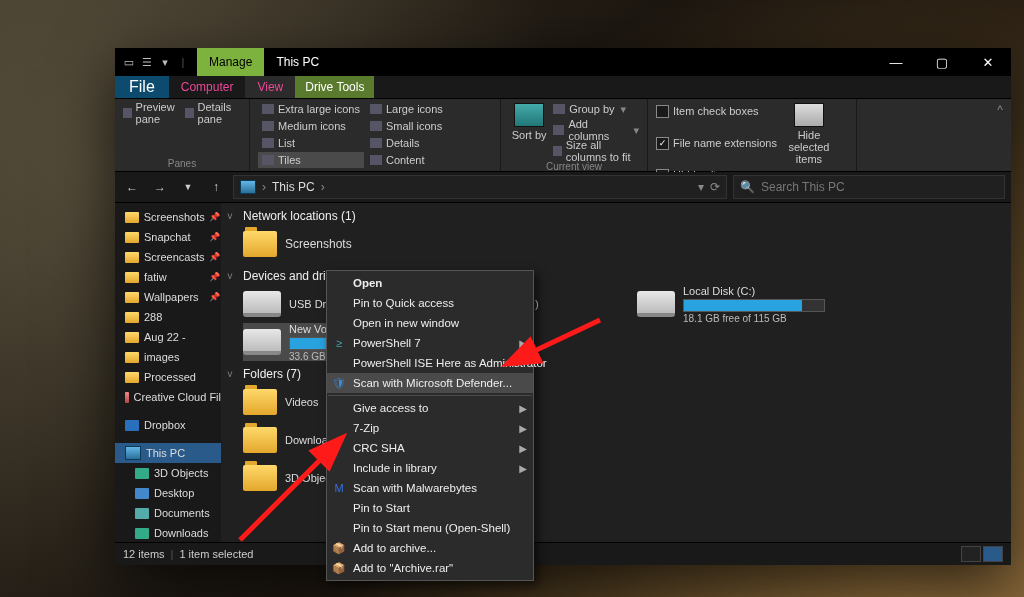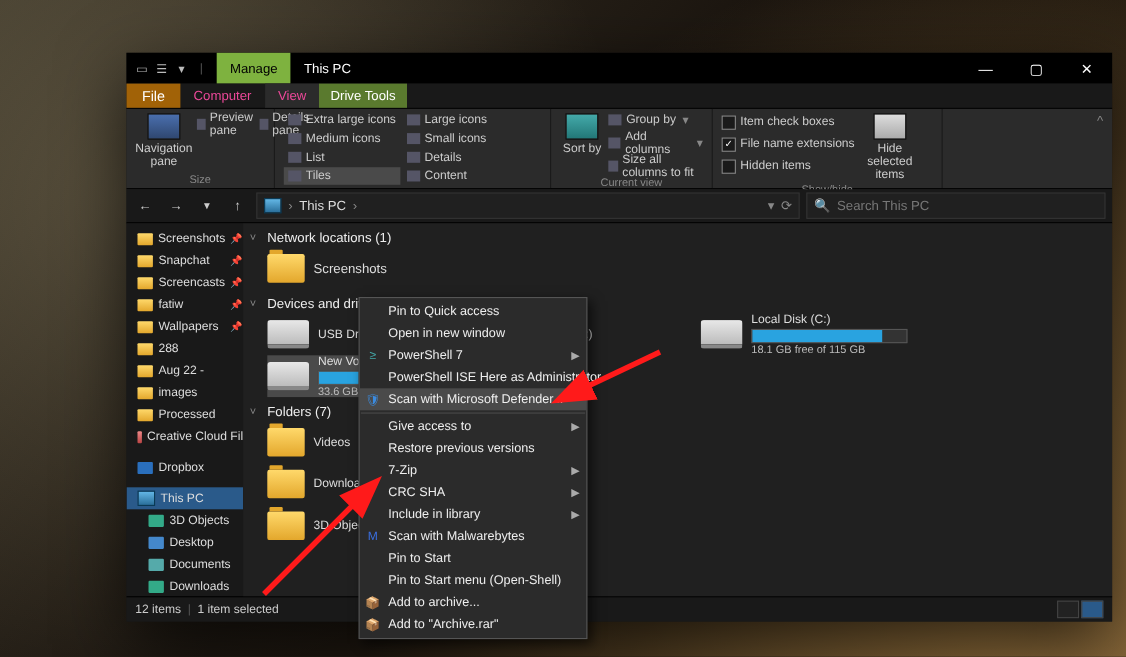--- a/index.html
+++ b/index.html
@@ -12,21 +12,21 @@
   
   .titlebar{height:28px;background:#000;display:flex;align-items:stretch;color:#fff}
   .qa{display:flex;align-items:center;gap:2px;padding:0 6px}
   .qa .ico{width:16px;height:16px;display:flex;align-items:center;justify-content:center;color:#bbb;font-size:11px}
   .manage-tab{background:#7eb23f;color:#000;padding:0 12px;display:flex;align-items:center;font-size:12px}
   .title{padding:0 12px;display:flex;align-items:center;font-size:12px}
   .winbtns{margin-left:auto;display:flex}
   .winbtns div{width:46px;display:flex;align-items:center;justify-content:center;font-size:13px;color:#fff}
   
   .menubar{height:22px;background:#191919;display:flex;align-items:stretch;border-bottom:1px solid #000}
-  .file{background:#a16207;color:#fff;padding:0 14px;display:flex;align-items:center;font-size:13px}
+  .file{background:#0c4a6e;color:#fff;padding:0 14px;display:flex;align-items:center;font-size:16px}
   .mtab{padding:0 12px;display:flex;align-items:center;color:#ec4899}
   .mtab.active{background:#2b2b2b}
   .dtools{background:#5a7a2e;color:#fff;padding:0 10px;display:flex;align-items:center}
   
   .ribbon{height:72px;background:#2b2b2b;display:flex;border-bottom:1px solid #000;color:#ccc}
   .rgroup{border-right:1px solid #1a1a1a;padding:2px 8px 0;display:flex;flex-direction:column}
   .rbody{flex:1;display:flex;gap:4px;align-items:flex-start;font-size:11px}
   .rlabel{text-align:center;color:#888;font-size:10px;padding:2px 0}
   .vbtn{width:56px;text-align:center;line-height:1.1}
   .vbtn .bi{width:28px;height:22px;margin:2px auto 2px;background:linear-gradient(#4a6fae,#2f4770);border:1px solid #111}
@@ -107,36 +107,32 @@
   <div class="menubar">
     <div class="file">File</div>
     <div class="mtab">Computer</div>
     <div class="mtab active">View</div>
     <div class="dtools">Drive Tools</div>
   </div>
 
   <div class="ribbon">
     <div class="rgroup" style="width:118px">
       <div class="rbody">
-        <div class="vbtn">
-          <div class="bi"></div>
-          <span>Navigation pane</span>
-        </div>
         <div style="display:flex;flex-direction:row;gap:2px;padding-top:4px">
           <div class="chk">
               <span class="sm"></span>
               <span>Preview pane</span>
             </div>
           <div class="chk">
               <span class="sm"></span>
               <span>Details pane</span>
             </div>
         </div>
       </div>
-      <div class="rlabel">Size</div>
+      <div class="rlabel">Panes</div>
     </div>
 
     <div class="rgroup" style="width:234px">
       <div class="rbody">
         <div class="layoutgrid">
           <div>
               <span class="sm"></span>
               <span>Extra large icons</span>
             </div>
           <div>
@@ -194,21 +190,21 @@
               <span class="sm"></span>
               <span>Size all columns to fit</span>
             </div>
         </div>
       </div>
       <div class="rlabel">Current view</div>
     </div>
 
     <div class="rgroup" style="width:192px">
       <div class="rbody">
-        <div class="cvcol" style="gap:4px;padding-top:2px">
+        <div class="cvcol" style="gap:16px;padding-top:2px">
           <div class="chk">
               <span class="cb"></span>
               <span>Item check boxes</span>
             </div>
           <div class="chk">
               <span class="cb">✓</span>
               <span>File name extensions</span>
             </div>
           <div class="chk">
               <span class="cb"></span>
@@ -395,38 +391,40 @@
     <span class="sep">|</span>
     <span>1 item selected</span>
     <div class="vmode">
       <div></div>
       <div class="on"></div>
     </div>
   </div>
 </div>
 
 <div class="ctx">
+  <div class="ci">
+      <b>Open</b>
+    </div>
   <div class="ci">Pin to Quick access</div>
   <div class="ci">Open in new window</div>
   <div class="ci">
       <span class="lic" style="color:#4aa">≥</span>
       <span>PowerShell 7</span>
       <span class="sub">▶</span>
     </div>
   <div class="ci">PowerShell ISE Here as Administrator</div>
   <div class="ci hl">
       <span class="lic" style="color:#3a8be0">🛡</span>
       <span>Scan with Microsoft Defender...</span>
     </div>
   <div class="csep"></div>
   <div class="ci">
       <span>Give access to</span>
       <span class="sub">▶</span>
     </div>
-  <div class="ci">Restore previous versions</div>
   <div class="ci">
       <span>7-Zip</span>
       <span class="sub">▶</span>
     </div>
   <div class="ci">
       <span>CRC SHA</span>
       <span class="sub">▶</span>
     </div>
   <div class="ci">
       <span>Include in library</span>

